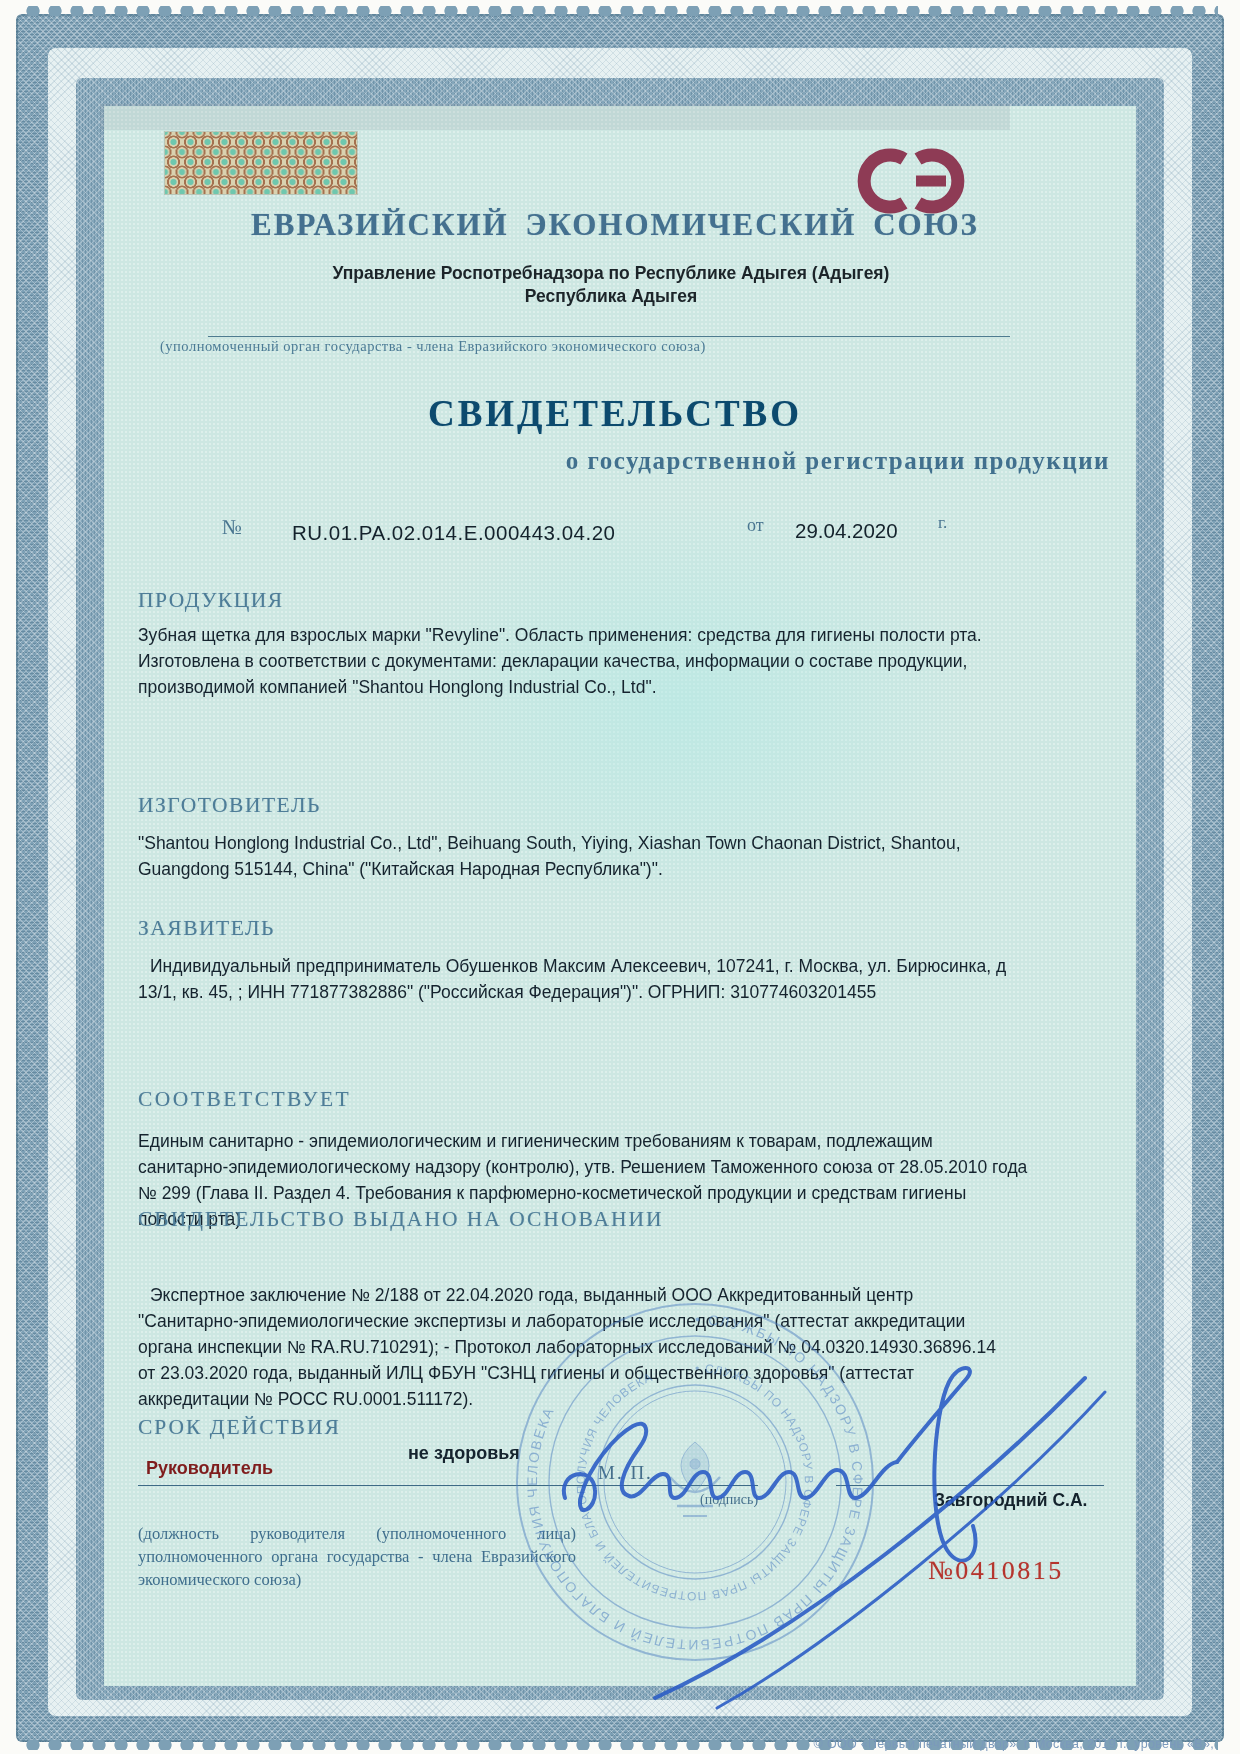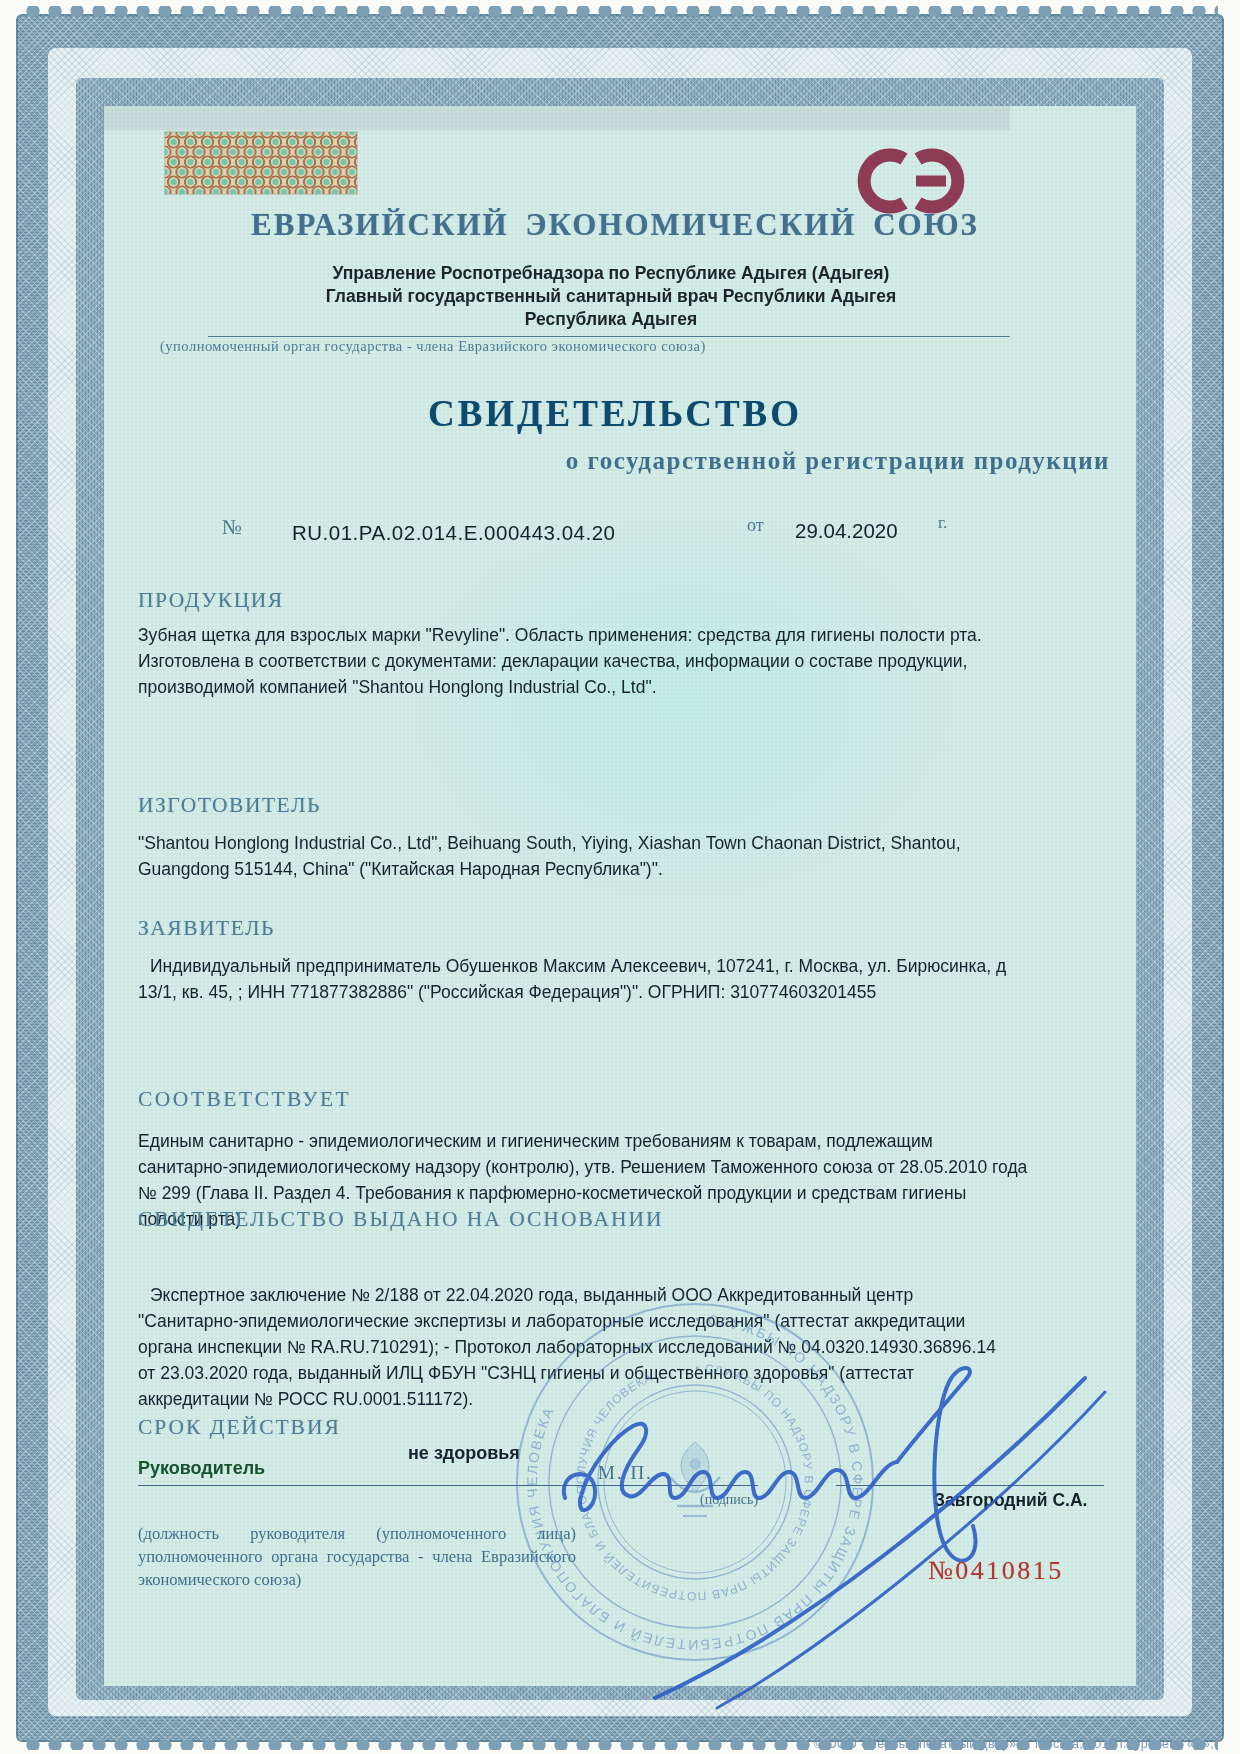--- a/index.html
+++ b/index.html
@@ -91,21 +91,21 @@
     position:absolute; left:138px;
     font-family:"Liberation Serif", serif; font-size:21.5px; letter-spacing:1.5px;
     color:#4e7d98; text-shadow:0 0 1px rgba(78,125,152,.35);
   }
   .body-text {
     position:absolute; left:138px; width:890px;
     font-size:17.5px; line-height:26px; color:#15232e;
   }
   .indent { text-indent:12px; }
   .validity-value { position:absolute; left:408px; top:1443px; font-size:18px; font-weight:bold; color:#15232e; }
-  .head-label { position:absolute; left:138px; top:1458px; font-size:18px; font-weight:bold; color:#14532d; }
+  .head-label { position:absolute; left:146px; top:1458px; font-size:18px; font-weight:bold; color:#7f1d1d; }
   .mp-label { position:absolute; left:598px; top:1462px; font-family:"Liberation Serif", serif;
     font-size:19px; color:#456f8c; letter-spacing:2px; }
   .sig-line1 { position:absolute; left:138px; top:1485px; width:620px; border-top:1.5px solid #3d6a86; }
   .sig-line2 { position:absolute; left:836px; top:1485px; width:268px; border-top:1.5px solid #3d6a86; }
   .sig-caption { position:absolute; left:700px; top:1492px; font-family:"Liberation Serif", serif;
     font-size:14px; color:#456f8c; }
   .signer-name { position:absolute; left:934px; top:1490px; font-size:17.5px; font-weight:bold; color:#14222c; }
   .position-note { position:absolute; left:138px; top:1522px; width:438px; text-align:justify;
     font-family:"Liberation Serif", serif; font-size:16.5px; line-height:23px; color:#3f6e8d; }
   .serial { position:absolute; left:928px; top:1556px; font-family:"Liberation Serif", serif;
@@ -133,21 +133,20 @@
       <path d="M52,19 A26,26 0 1 0 52,63"></path>
       <path d="M66,19 A26,26 0 1 1 66,63"></path>
       <path d="M64,41 H94" stroke-width="11"></path>
     </g>
   </svg>
 
   <div class="union-title">ЕВРАЗИЙСКИЙ ЭКОНОМИЧЕСКИЙ СОЮЗ</div>
 
   <div class="authority">
     <div>Управление Роспотребнадзора по Республике Адыгея (Адыгея)</div>
-    <div>Главный государственный санитарный врач Республики Адыгея</div>
     <div>Республика Адыгея</div>
   </div>
   <div class="rule"></div>
   <div class="authority-caption" style="top:338px">(уполномоченный орган государства - члена Евразийского экономического союза)</div>
 
   <div class="cert-title">СВИДЕТЕЛЬСТВО</div>
   <div class="cert-subtitle">о государственной регистрации продукции</div>
 
   <div class="numrow">
     <span class="no-label">№</span>

